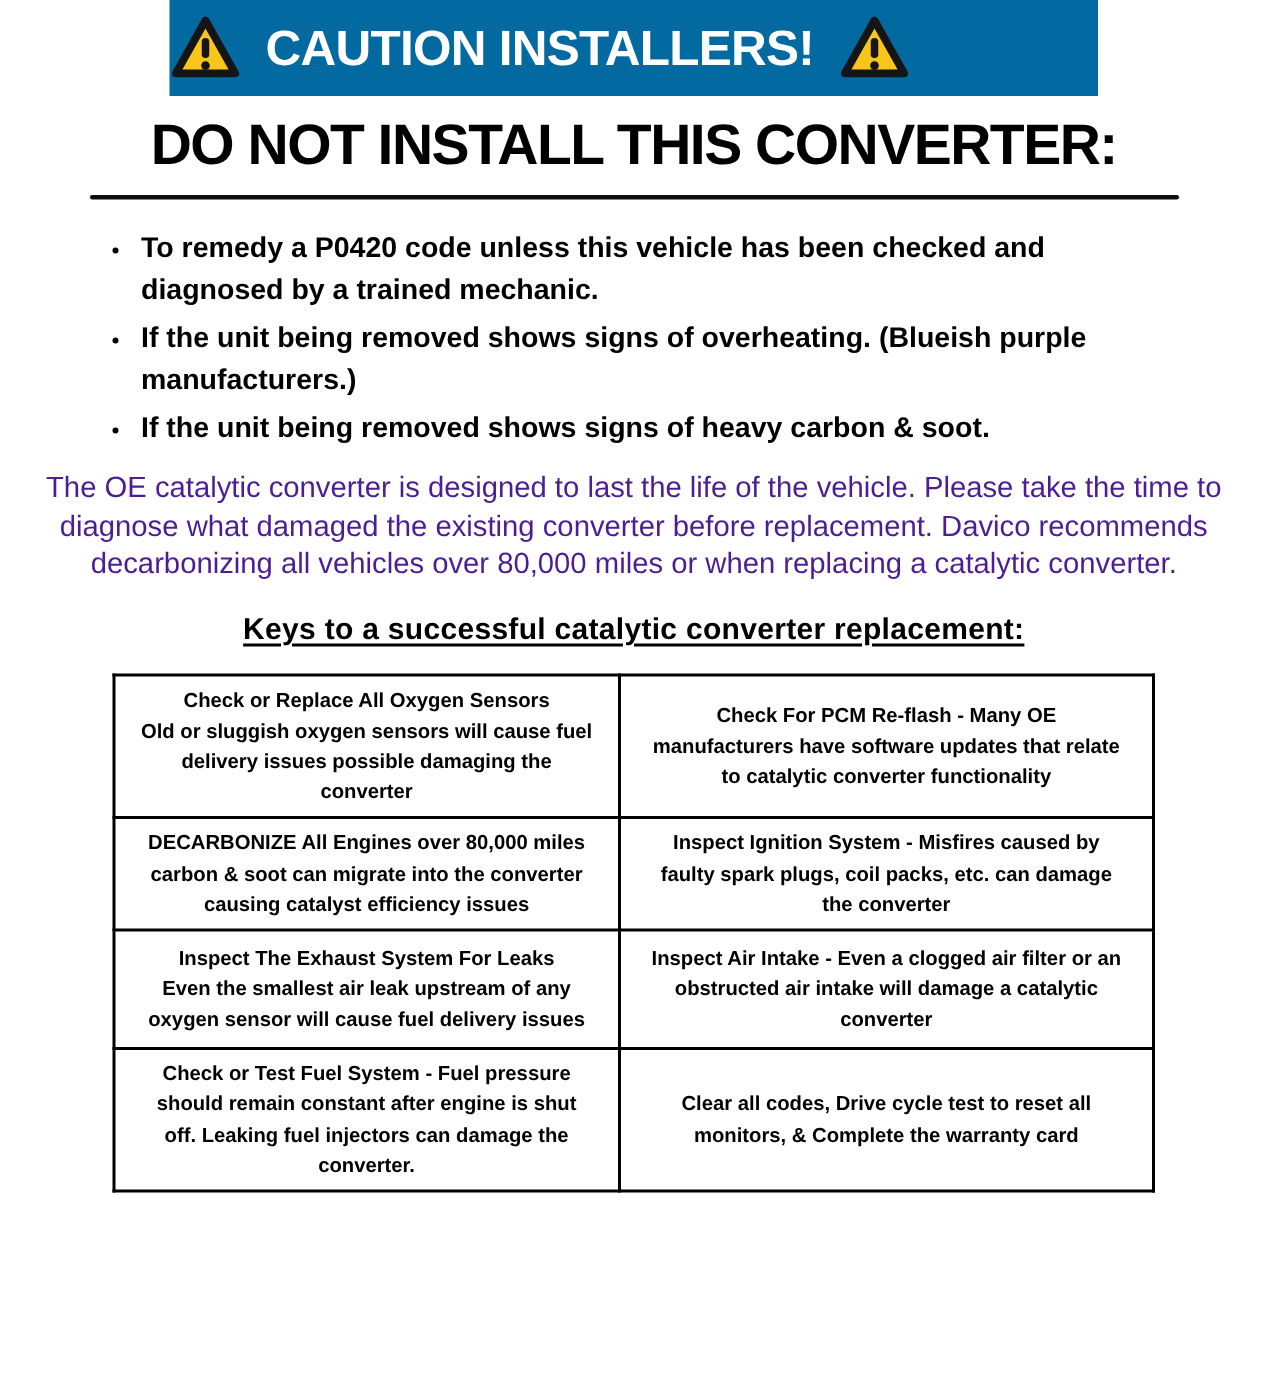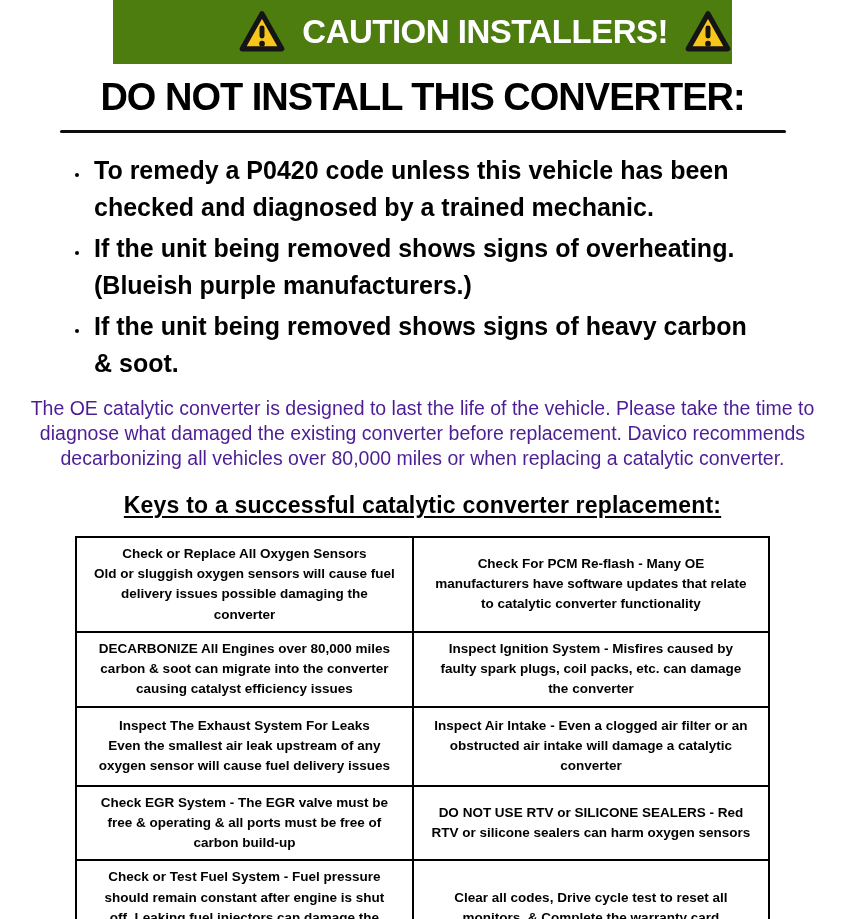--- a/index.html
+++ b/index.html
@@ -12,24 +12,24 @@
     height: 919px;
     overflow: hidden;
     font-family: "Liberation Sans", sans-serif;
     color: #000;
   }
   
   .banner {
     width: 619px;
     height: 64px;
     margin: 0 auto;
-    background: #4d7c0f;
+    background: #0369a1;
     display: flex;
     align-items: center;
-    justify-content: flex-end;
+    justify-content: flex-start;
     gap: 16px;
   }
   .banner-text {
     color: #ffffff;
     font-size: 33px;
     font-weight: 800;
     letter-spacing: -0.5px;
     white-space: nowrap;
   }
   .warn-icon svg {
@@ -52,21 +52,21 @@
     background: #0d0d0d;
     margin: 0 auto;
     border-radius: 2px;
   }
   
   .warnings {
     margin: 19px 0 0 72px;
     padding: 0 0 0 18px;
     width: 668px;
     list-style: disc;
-    font-size: 25px;
+    font-size: 19px;
     font-weight: 700;
     line-height: 1.5;
   }
   .warnings li {
     margin-bottom: 3px;
     padding-left: 4px;
   }
   .warnings li::marker { font-size: 14px; }
   
   .intro {
@@ -75,21 +75,21 @@
     text-align: center;
     font-size: 19.5px;
     font-weight: 400;
     line-height: 1.3;
     color: #4c1d95;
   }
   
   .keys-heading {
     margin: 20px 0 0 0;
     text-align: center;
-    font-size: 23px;
+    font-size: 20px;
     font-weight: 800;
     letter-spacing: 0.2px;
     text-decoration: underline;
     text-underline-offset: 3px;
   }
   
   .keys-table {
     margin: 17px auto 0 auto;
     width: 695px;
     border-collapse: collapse;
@@ -163,22 +163,18 @@
     </tr>
     <tr class="r3">
       <td>DECARBONIZE All Engines over 80,000 miles carbon &amp; soot can migrate into the converter causing catalyst efficiency issues</td>
       <td>Inspect Ignition System - Misfires caused by faulty spark plugs, coil packs, etc. can damage the converter</td>
     </tr>
     <tr class="r4">
       <td>Inspect The Exhaust System For Leaks
 Even the smallest air leak upstream of any oxygen sensor will cause fuel delivery issues</td>
       <td>Inspect Air Intake - Even a clogged air filter or an obstructed air intake will damage a catalytic converter</td>
     </tr>
-    <tr class="r5">
-      <td>Check EGR System - The EGR valve must be free &amp; operating &amp; all ports must be free of carbon build-up</td>
-      <td>DO NOT USE RTV or SILICONE SEALERS - Red RTV or silicone sealers can harm oxygen sensors</td>
-    </tr>
     <tr class="r6">
       <td>Check or Test Fuel System - Fuel pressure should remain constant after engine is shut off.  Leaking fuel injectors can damage the converter.</td>
       <td>Clear all codes,  Drive cycle test to reset all monitors, &amp; Complete the warranty card</td>
     </tr>
   </tbody>
 </table>
 
 </body></html>

